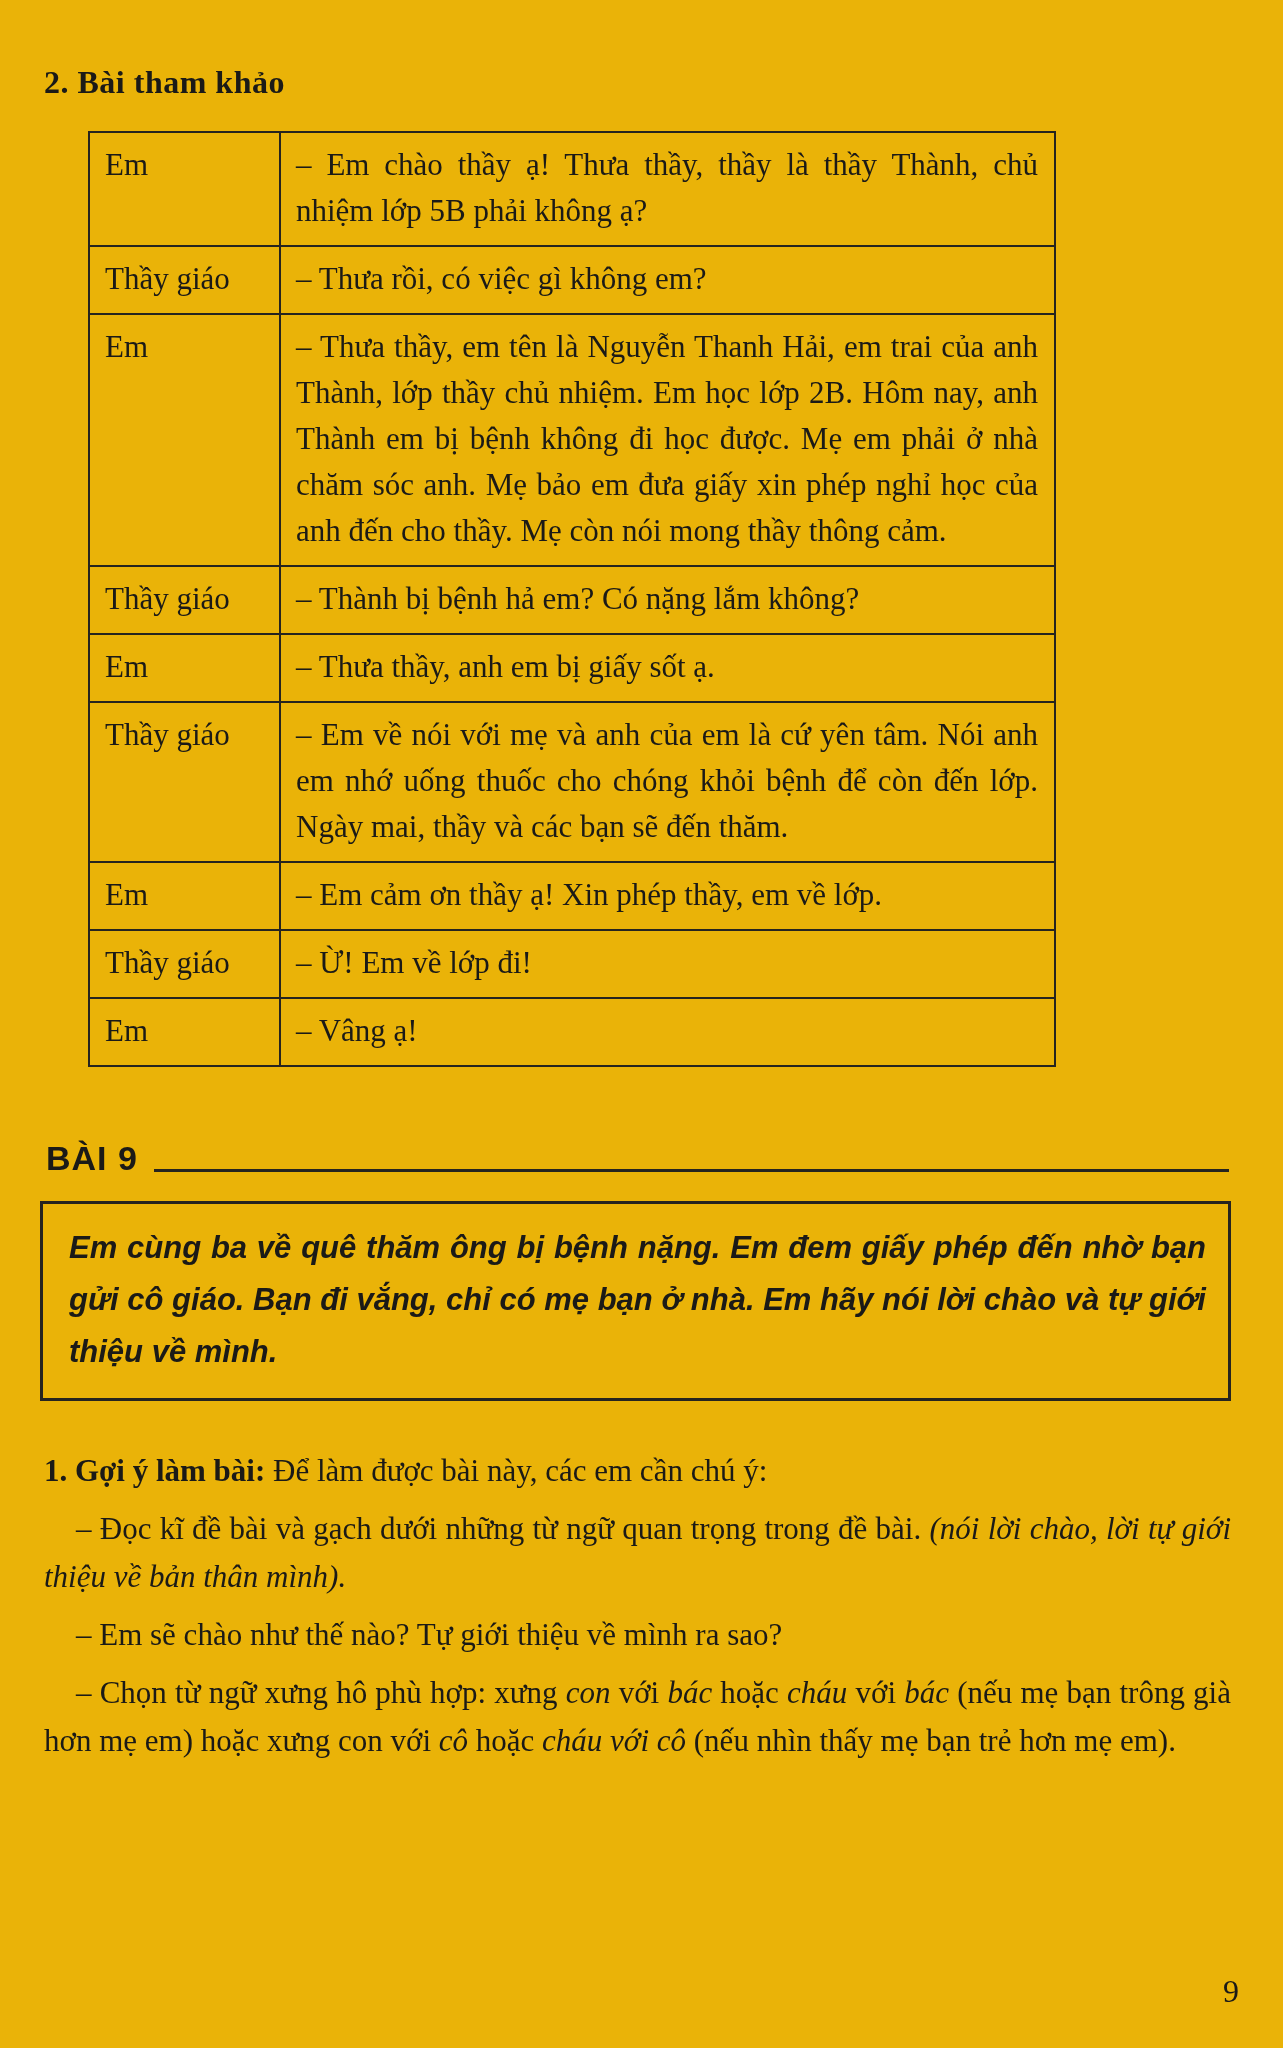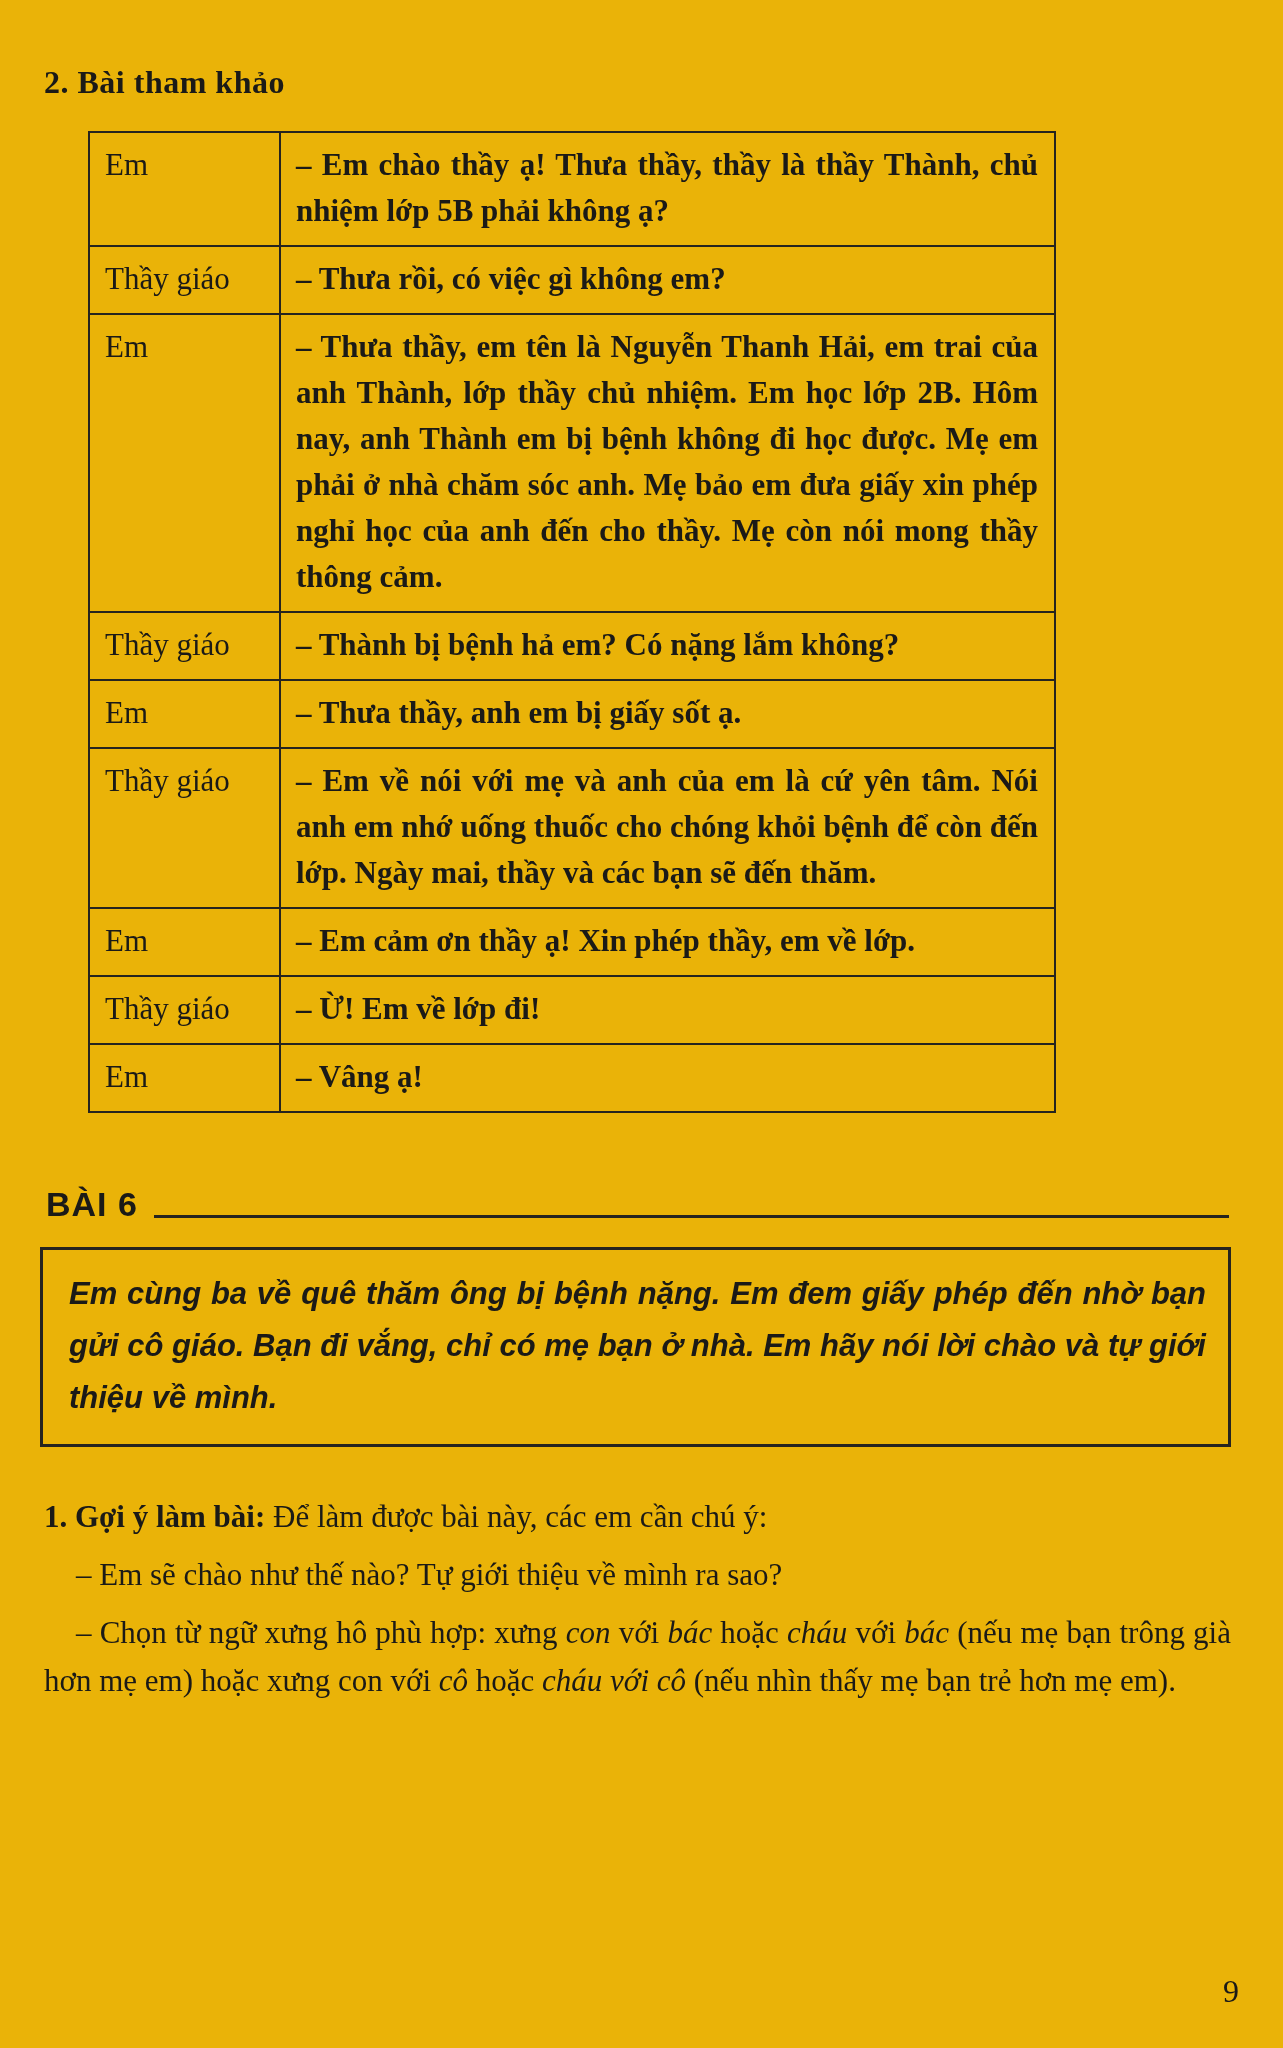--- a/index.html
+++ b/index.html
@@ -28,21 +28,21 @@
     table-layout: fixed;
   }
   .dialogue-table td {
     border: 2px solid #26241f;
     font-size: 31px;
     line-height: 46px;
     vertical-align: top;
     padding: 9px 16px 11px 15px;
   }
   td.speaker { width: 158px; white-space: nowrap; }
-  td.utterance { text-align: justify; font-weight: bold; }
+  td.utterance { text-align: justify; }
   .bai6-heading-row {
     display: flex;
     align-items: flex-end;
     margin: 72px 0 0 2px;
   }
   .bai6-heading {
     font-family: "Liberation Sans", sans-serif;
     font-weight: bold;
     font-size: 34px;
     letter-spacing: 1px;
@@ -130,30 +130,31 @@
           <td class="utterance">– Ừ! Em về lớp đi!</td>
         </tr>
         <tr>
           <td class="speaker">Em</td>
           <td class="utterance">– Vâng ạ!</td>
         </tr>
       </tbody>
   </table>
 
   <div class="bai6-heading-row">
-    <span class="bai6-heading">BÀI 6</span>
+    <span class="bai6-heading">BÀI 9</span>
     <span class="heading-rule"></span>
   </div>
 
   <div class="prompt-box">
     <p>Em cùng ba về quê thăm ông bị bệnh nặng. Em đem giấy phép đến nhờ bạn gửi cô giáo. Bạn đi vắng, chỉ có mẹ bạn ở nhà. Em hãy nói lời chào và tự giới thiệu về mình.</p>
   </div>
 
   <p class="guidance-intro"><b>1. Gợi ý làm bài:</b><span> Để làm được bài này, các em cần chú ý:</span></p>
 
+  <p class="guidance-item"><span>– Đọc kĩ đề bài và gạch dưới những từ ngữ quan trọng trong đề bài. </span><span style="font-style: italic;">(nói lời chào, lời tự giới thiệu về bản thân mình).</span></p>
 
 
   <p class="guidance-item"><span>– Em sẽ chào như thế nào? Tự giới thiệu về mình ra sao?</span></p>
 
   <p class="guidance-item"><span>– Chọn từ ngữ xưng hô phù hợp: xưng </span><span style="font-style: italic;">con</span><span> với </span><span style="font-style: italic;">bác</span><span> hoặc </span><span style="font-style: italic;">cháu</span><span> với </span><span style="font-style: italic;">bác</span><span> (nếu mẹ bạn trông già hơn mẹ em) hoặc xưng con với </span><span style="font-style: italic;">cô</span><span> hoặc </span><span style="font-style: italic;">cháu</span><span> </span><span style="font-style: italic;">với cô</span><span> (nếu nhìn thấy mẹ bạn trẻ hơn mẹ em).</span></p>
 
   <div class="page-number">9</div>
 
 </div>
 

